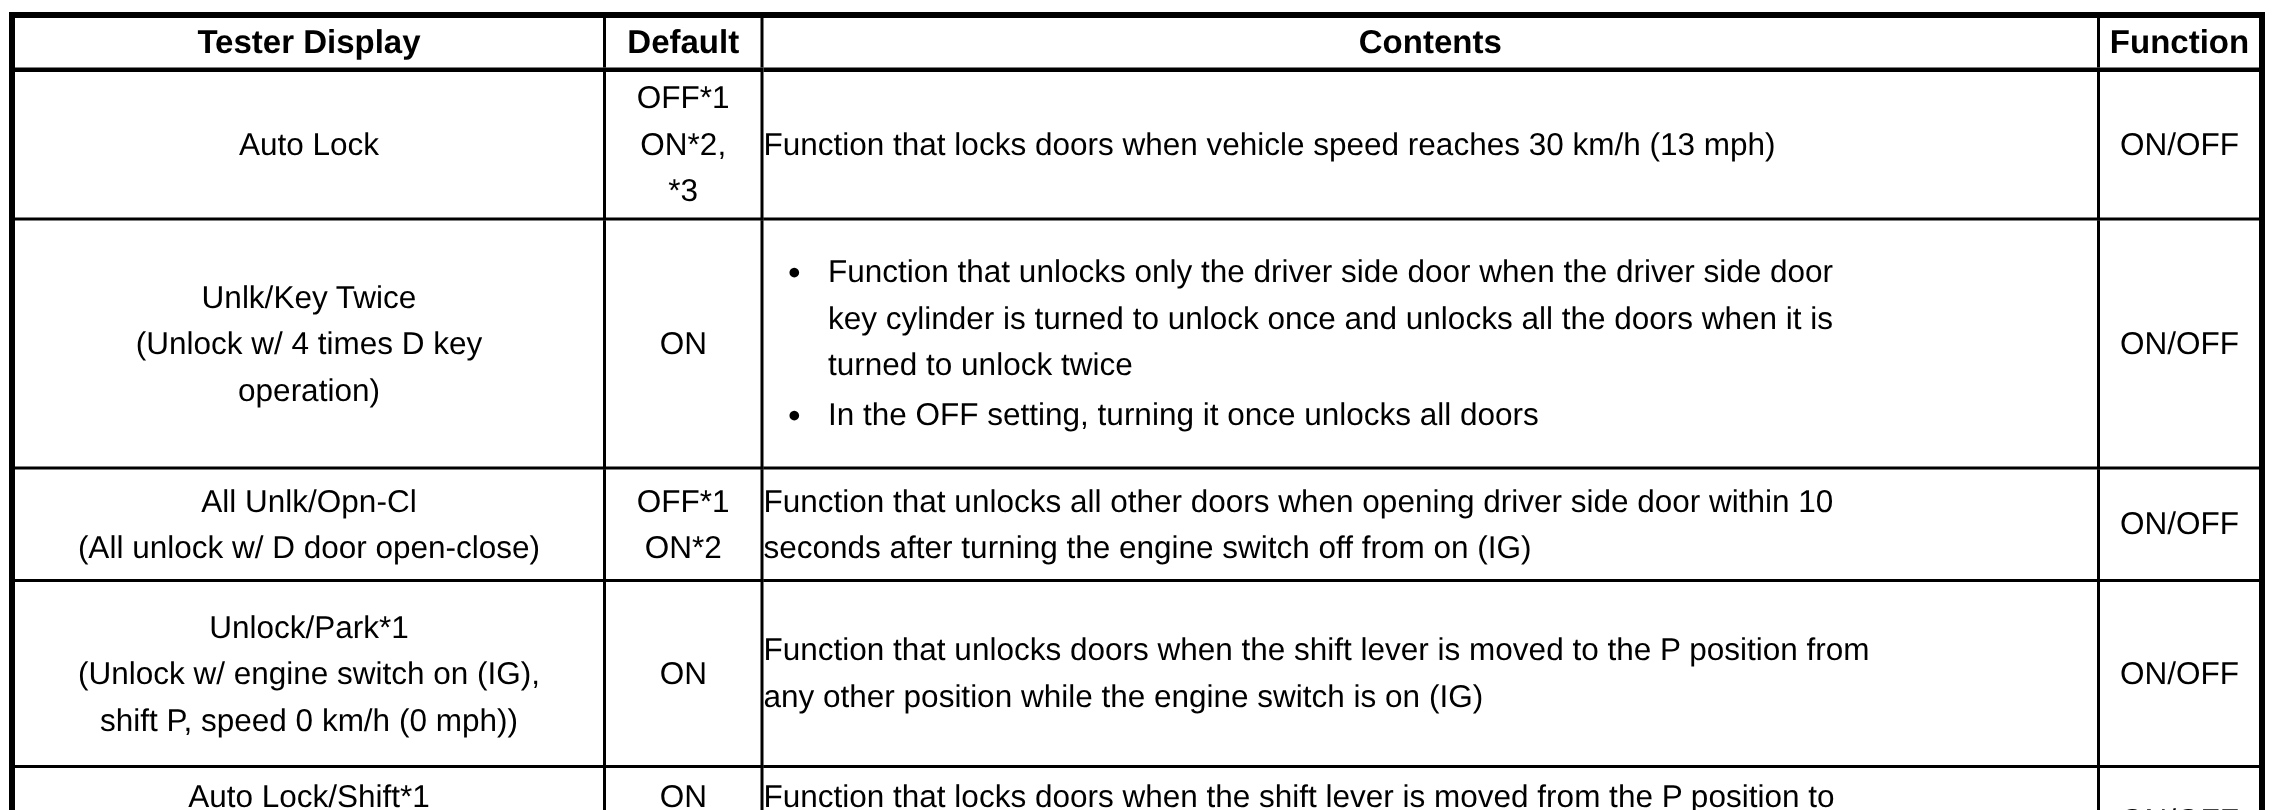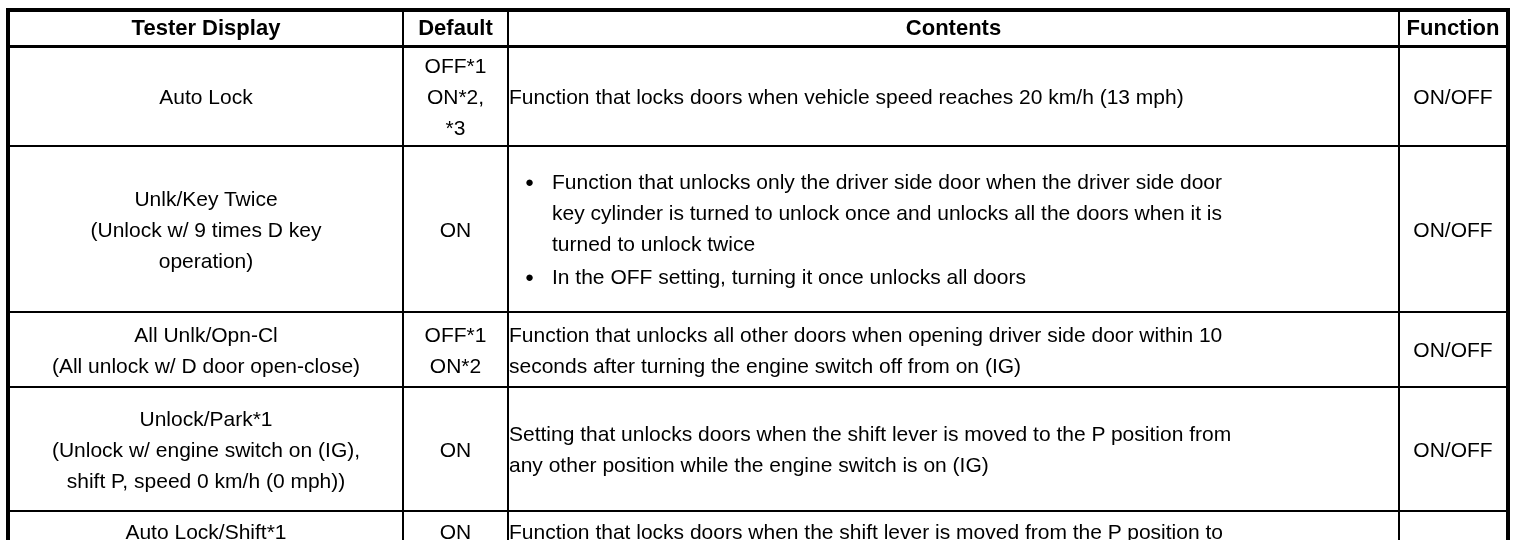--- a/index.html
+++ b/index.html
@@ -94,29 +94,29 @@
     <tbody>
 
       <tr class="rh-0">
         <td class="td-tester">
           <div class="tester-name">Auto Lock</div>
         </td>
         <td class="td-default">OFF*1
 ON*2,
 *3</td>
         <td class="td-contents">
-          <div class="cell-plain">Function that locks doors when vehicle speed reaches 20 km/h (13 mph)</div>
+          <div class="cell-plain">Function that locks doors when vehicle speed reaches 30 km/h (13 mph)</div>
         </td>
         <td class="td-setting">ON/OFF</td>
       </tr>
 
       <tr class="rh-1">
         <td class="td-tester">
           <div class="tester-name">Unlk/Key Twice</div>
-          <div class="tester-note">(Unlock w/ 9 times D key
+          <div class="tester-note">(Unlock w/ 4 times D key
 operation)</div>
         </td>
         <td class="td-default">ON</td>
         <td class="td-contents">
           <div class="bullet-item">
             <span class="bullet-glyph">●</span>
             <span class="bullet-text">Function that unlocks only the driver side door when the driver side door
 key cylinder is turned to unlock once and unlocks all the doors when it is
 turned to unlock twice</span>
           </div>
@@ -143,21 +143,21 @@
       </tr>
 
       <tr class="rh-3">
         <td class="td-tester">
           <div class="tester-name">Unlock/Park*1</div>
           <div class="tester-note">(Unlock w/ engine switch on (IG),
 shift P, speed 0 km/h (0 mph))</div>
         </td>
         <td class="td-default">ON</td>
         <td class="td-contents">
-          <div class="cell-plain">Setting that unlocks doors when the shift lever is moved to the P position from
+          <div class="cell-plain">Function that unlocks doors when the shift lever is moved to the P position from
 any other position while the engine switch is on (IG)</div>
         </td>
         <td class="td-setting">ON/OFF</td>
       </tr>
 
       <tr class="rh-4">
         <td class="td-tester">
           <div class="tester-name">Auto Lock/Shift*1</div>
           <div class="tester-note">(Auto lock/shift not P)</div>
         </td>

